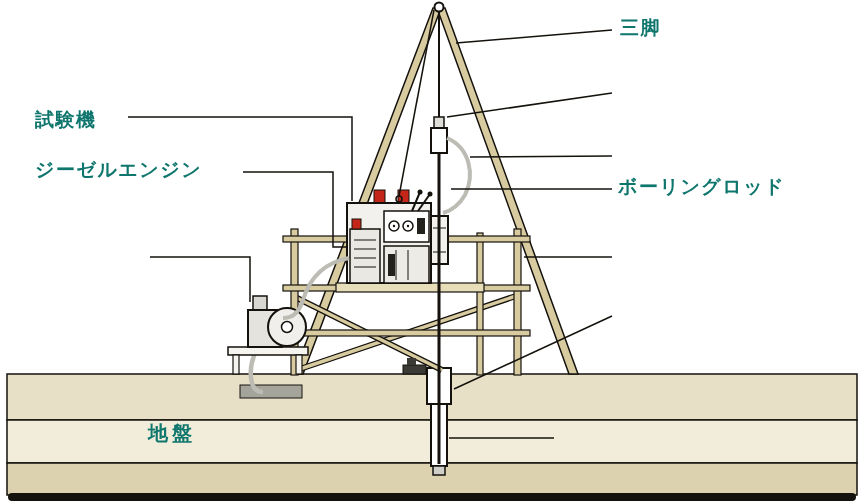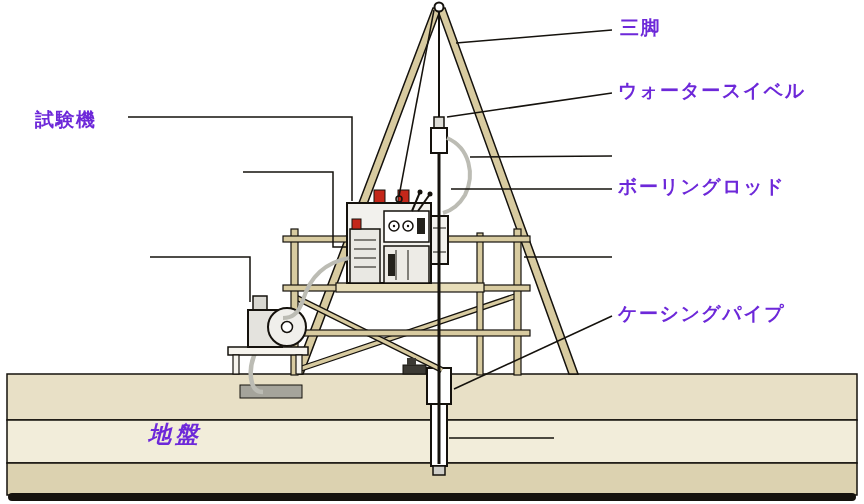--- a/index.html
+++ b/index.html
@@ -2,24 +2,24 @@
 <html><head>
 <meta charset="utf-8">
 <style>
   html,body{margin:0;padding:0;background:#ffffff;}
   .stage{
     position:relative;width:864px;height:504px;background:#ffffff;overflow:hidden;
     font-family:"Liberation Sans","DejaVu Sans",sans-serif;
   }
   .stage svg{position:absolute;left:0;top:0;display:block;}
   .label{
-    position:absolute;font-size:19px;font-weight:700;color:#6d28d9;
+    position:absolute;font-size:19px;font-weight:700;color:#0f766e;
     letter-spacing:1.5px;white-space:nowrap;line-height:1.2;
   }
-  .label--ground{font-size:23px;letter-spacing:4px;font-style:italic;}
+  .label--ground{font-size:20px;letter-spacing:4px;}
 </style>
 </head>
 <body>
 
 <div class="stage">
 
   <svg width="864" height="504" viewBox="0 0 864 504">
 
     <g>
       <rect x="7" y="374" width="850" height="46" stroke="#15120d" stroke-width="1.5" fill="#e8e0c6"></rect>
@@ -124,20 +124,19 @@
       <line x1="612" y1="93" x2="447" y2="117"></line>
       <line x1="612" y1="156" x2="470" y2="157"></line>
       <line x1="612" y1="189" x2="451" y2="189"></line>
       <line x1="612" y1="257" x2="524" y2="257"></line>
       <line x1="612" y1="316" x2="454" y2="389"></line>
       <line x1="554" y1="438" x2="449" y2="438"></line>
     </g>
   </svg>
 
   <div class="label" style="left:35px;top:109px">試験機</div>
+  <div class="label" style="left:35px;top:159px">ジーゼルエンジン</div>
   <div class="label label--ground" style="left:148px;top:421px">地盤</div>
 
   <div class="label" style="left:620px;top:17px">三脚</div>
-  <div class="label" style="left:618px;top:80px">ウォータースイベル</div>
   <div class="label" style="left:618px;top:176px">ボーリングロッド</div>
-  <div class="label" style="left:618px;top:303px">ケーシングパイプ</div>
 
 </div>
 
 </body></html>

